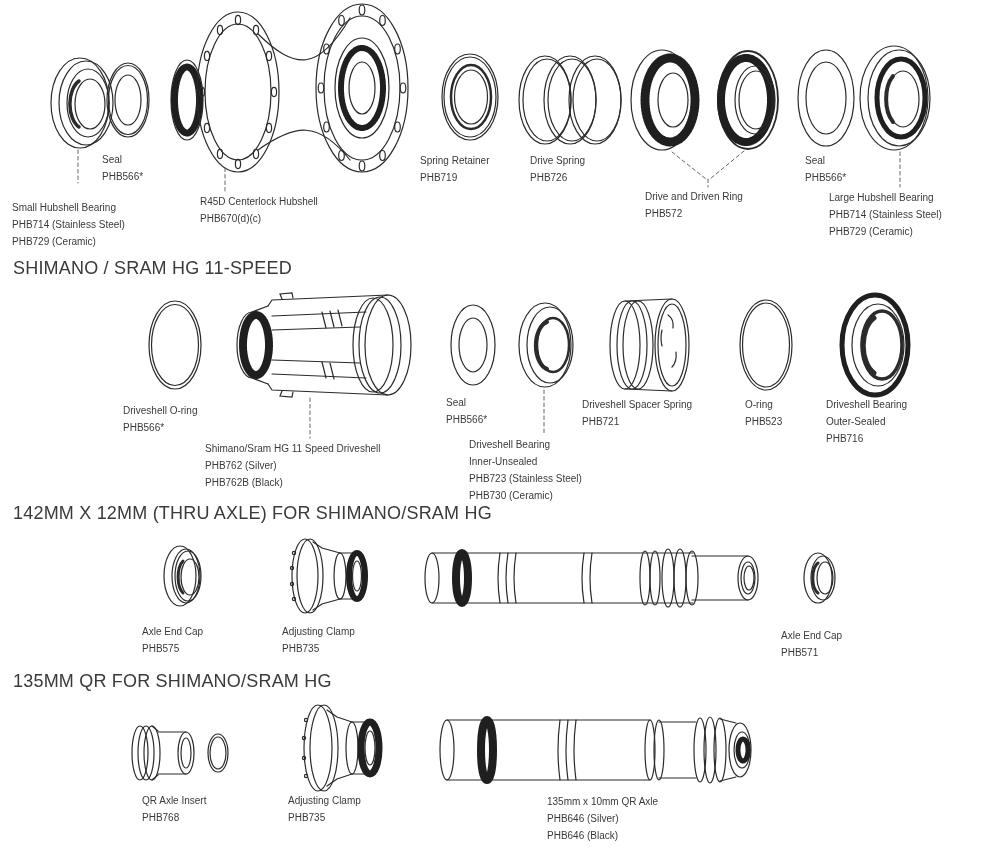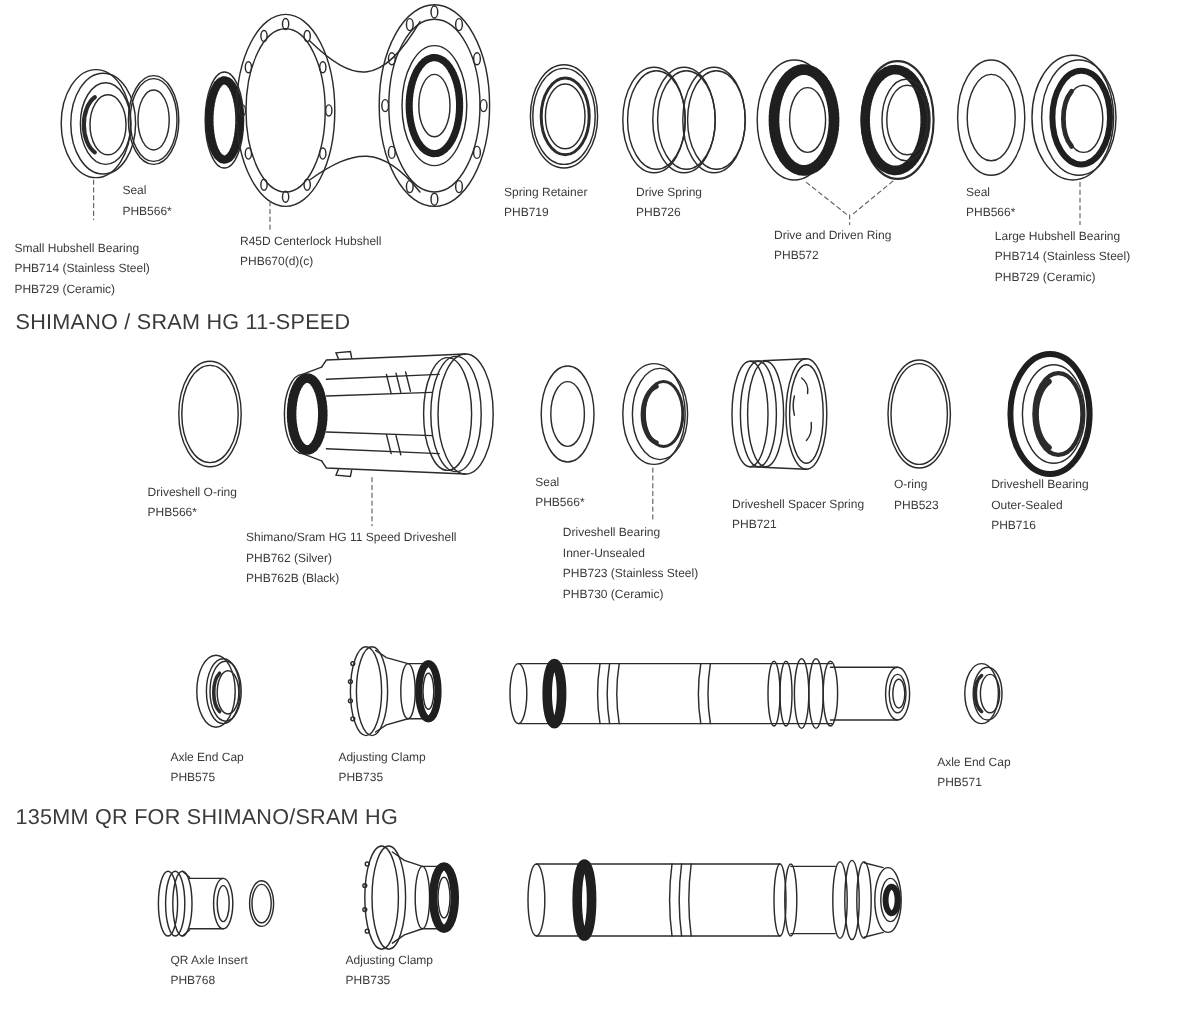--- a/index.html
+++ b/index.html
@@ -274,20 +274,21 @@
         <line x1="744" y1="151" x2="710" y2="179"></line>
         <line x1="708" y1="179" x2="708" y2="187"></line>
         <line x1="900" y1="152" x2="900" y2="187"></line>
         <line x1="310" y1="398" x2="310" y2="438"></line>
         <line x1="544" y1="390" x2="544" y2="433"></line>
       </g>
     </g>
   </svg>
 
   <div class="hdr" style="left:13px; top:260px;">SHIMANO / SRAM HG 11-SPEED</div>
+  <div class="hdr" style="left:13px; top:505px;">142MM X 12MM (THRU AXLE) FOR SHIMANO/SRAM HG</div>
   <div class="hdr" style="left:13px; top:673px;">135MM QR FOR SHIMANO/SRAM HG</div>
 
   <div class="lbl" style="left:102px; top:151px;">Seal
 PHB566*</div>
   <div class="lbl" style="left:12px;  top:199px;">Small Hubshell Bearing
 PHB714 (Stainless Steel)
 PHB729 (Ceramic)</div>
   <div class="lbl" style="left:200px; top:193px;">R45D Centerlock Hubshell
 PHB670(d)(c)</div>
   <div class="lbl" style="left:420px; top:152px;">Spring Retainer
@@ -306,33 +307,36 @@
 PHB566*</div>
   <div class="lbl" style="left:205px; top:440px;">Shimano/Sram HG 11 Speed Driveshell
 PHB762 (Silver)
 PHB762B (Black)</div>
   <div class="lbl" style="left:446px; top:394px;">Seal
 PHB566*</div>
   <div class="lbl" style="left:469px; top:436px;">Driveshell Bearing
 Inner-Unsealed
 PHB723 (Stainless Steel)
 PHB730 (Ceramic)</div>
-  <div class="lbl" style="left:582px; top:412px;margin-left:28px;">Driveshell Spacer Spring
+  <div class="lbl" style="left:582px; top:396px;">Driveshell Spacer Spring
 PHB721</div>
   <div class="lbl" style="left:745px; top:396px;">O-ring
 PHB523</div>
   <div class="lbl" style="left:826px; top:396px;">Driveshell Bearing
 Outer-Sealed
 PHB716</div>
 
   <div class="lbl" style="left:142px; top:623px;">Axle End Cap
 PHB575</div>
   <div class="lbl" style="left:282px; top:623px;">Adjusting Clamp
 PHB735</div>
   <div class="lbl" style="left:781px; top:627px;">Axle End Cap
 PHB571</div>
 
   <div class="lbl" style="left:142px; top:792px;">QR Axle Insert
 PHB768</div>
   <div class="lbl" style="left:288px; top:792px;">Adjusting Clamp
 PHB735</div>
+  <div class="lbl" style="left:547px; top:793px;">135mm x 10mm QR Axle
+PHB646 (Silver)
+PHB646 (Black)</div>
 
 </div>
 
 </body></html>

